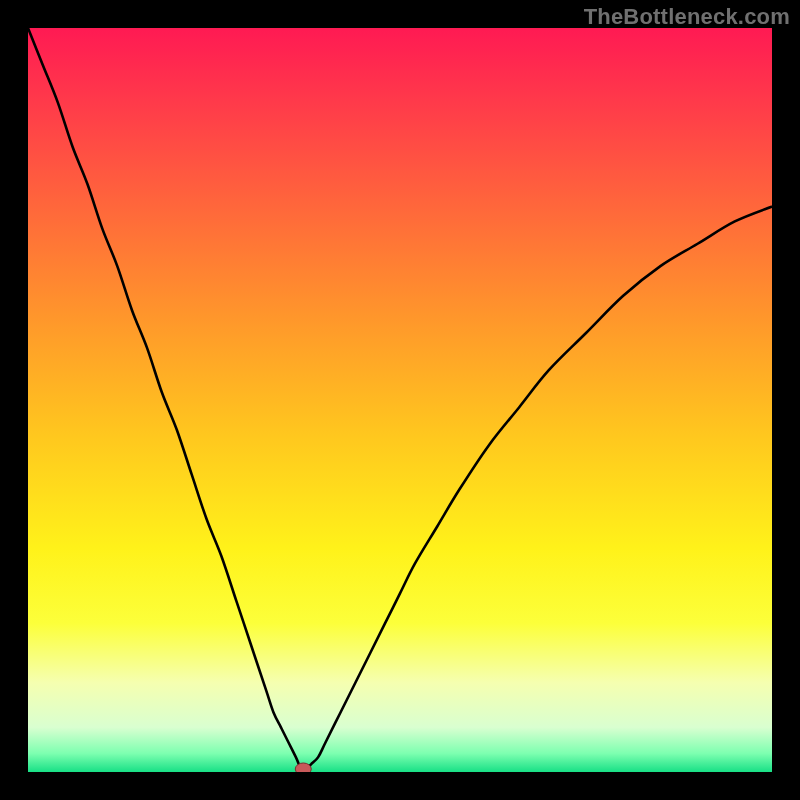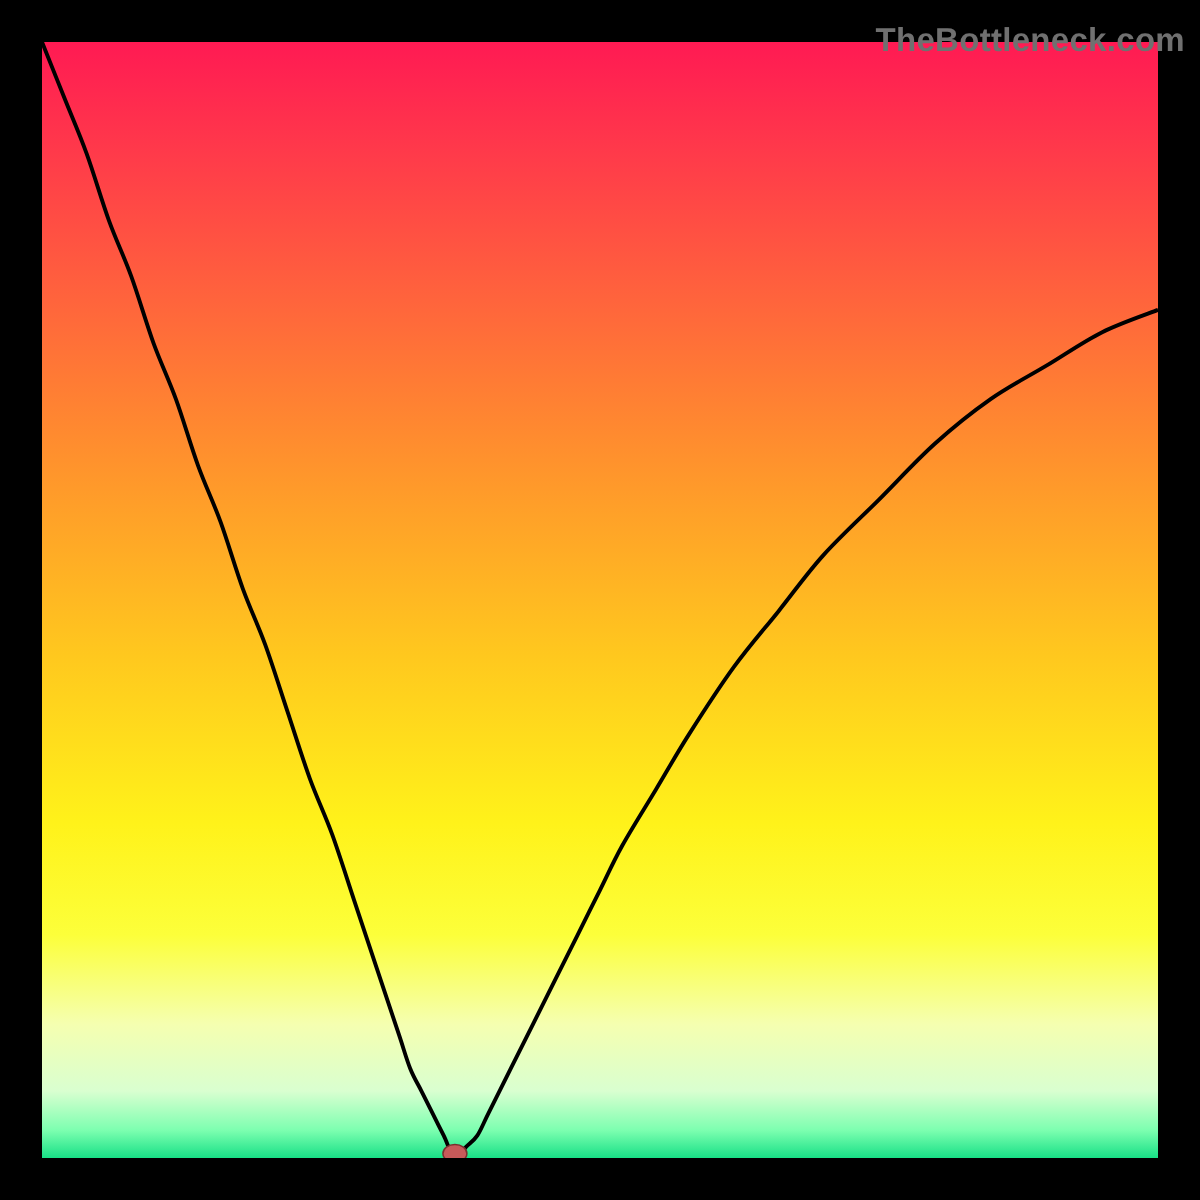--- a/index.html
+++ b/index.html
@@ -24,21 +24,21 @@
     width: 744px;
     height: 744px;
     overflow: hidden;
   }
   .gradient {
     position: absolute;
     inset: 0;
   }
   .watermark {
     position: absolute;
-    top: 14px;
+    top: 4px;
     right: 10px;
     color: #707070;
     font-size: 22px;
     font-weight: 600;
     letter-spacing: 0.2px;
     user-select: none;
   }
   svg {
     position: absolute;
     inset: 0;

